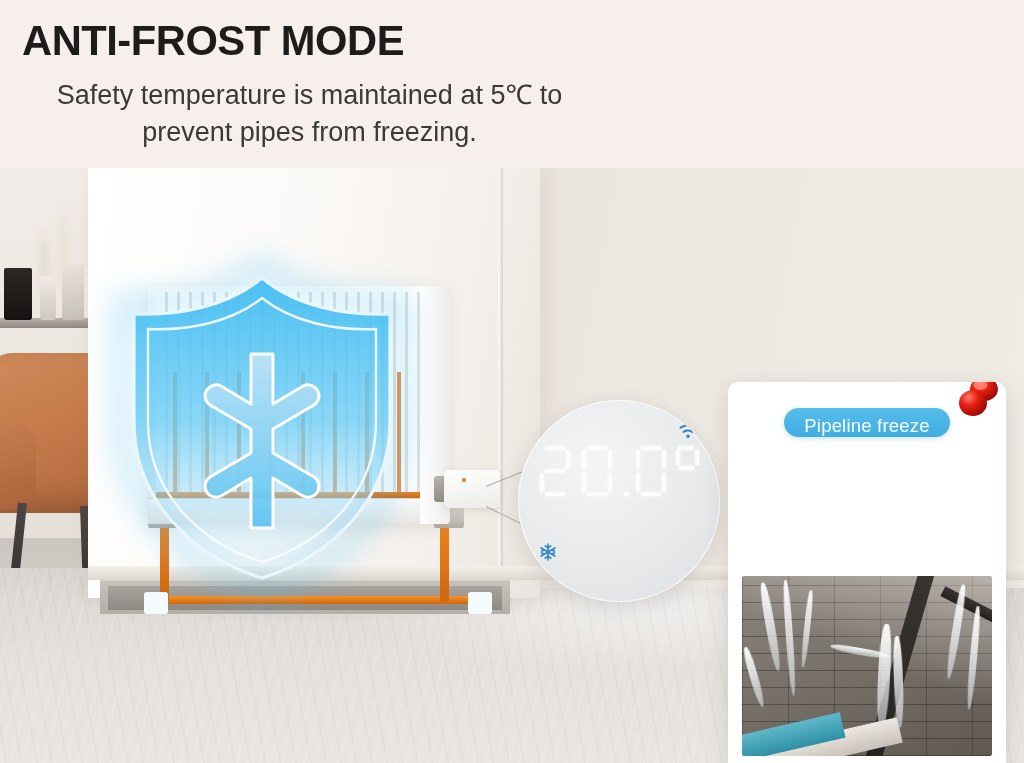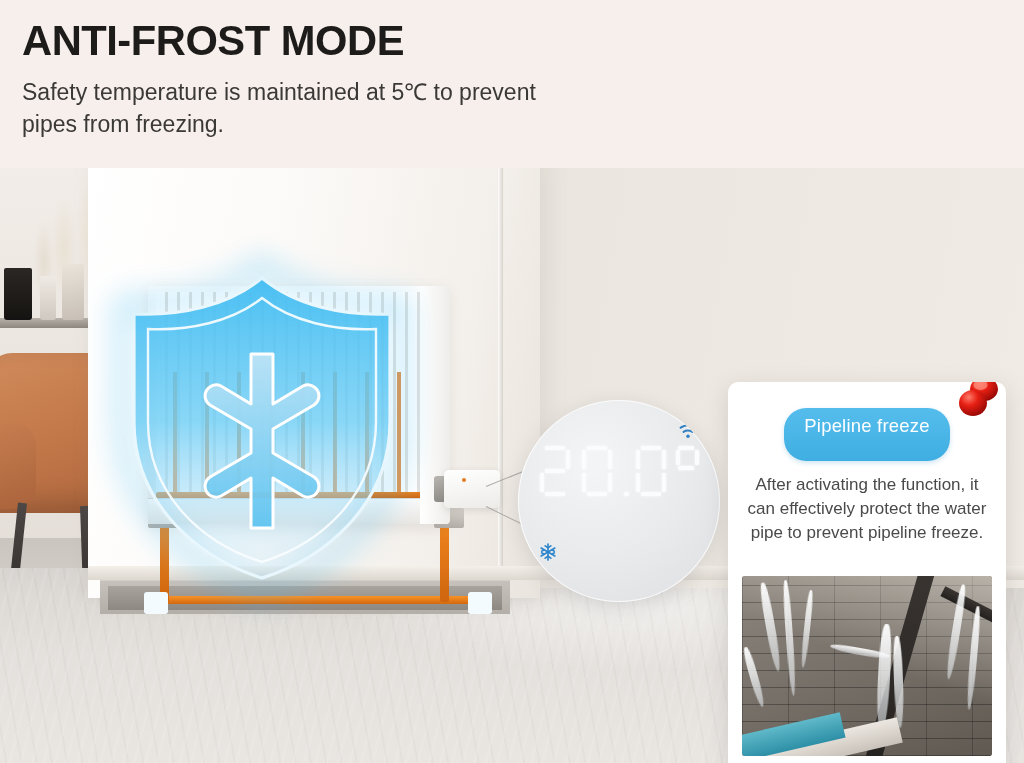--- a/index.html
+++ b/index.html
@@ -13,22 +13,22 @@
   .stage { position:absolute; inset:0; width:1024px; height:763px; overflow:hidden; }
 
   
   .header { position:absolute; left:22px; top:18px; width:620px; z-index:60; }
   .title {
     font-size:43px; font-weight:bold; letter-spacing:-0.5px;
     color:#1e1c1b; line-height:1.05; font-stretch:condensed;
     transform:scaleX(0.97); transform-origin:left center;
   }
   .subtitle {
-    margin-top:14px; font-size:23px; color:#3b3936; line-height:1.38;
-    max-width:575px; font-weight:normal;
+    margin-top:14px; font-size:27px; color:#3b3936; line-height:1.38;
+    max-width:575px; font-weight:normal;text-align:center;
   }
   .eyebrow-row { margin-top:15px; display:flex; align-items:center; gap:5px; }
   .eyebrow-tri {
     width:0; height:0; border-left:7px solid #9b938d;
     border-top:4.5px solid transparent; border-bottom:4.5px solid transparent;
   }
   .eyebrow-text { font-size:12.5px; color:#a59c96; letter-spacing:0.4px; }
 
   
   .scene { position:absolute; left:0; top:168px; width:1024px; height:595px; overflow:hidden; }
@@ -234,21 +234,21 @@
 
   
   .card {
     position:absolute; left:728px; top:214px; width:278px; height:390px;
     background:#ffffff; border-radius:10px;
     box-shadow:0 6px 22px rgba(120,115,110,.22);
     z-index:40; overflow:hidden;
   }
   .card-body { padding:26px 16px 10px 16px; text-align:center; }
   .badge {
-    display:inline-block; padding:7px 20px 24px 20px; border-radius:22px;
+    display:inline-block; padding:7px 20px 0 20px; border-radius:22px;
     background:linear-gradient(180deg,#55bdec,#3faee2);
     color:#ffffff; font-size:18.5px; letter-spacing:.2px;
     box-shadow:0 2px 5px rgba(60,150,200,.25);
   }
   .card-text {
     margin-top:12px; font-size:17px; line-height:1.42; color:#4a4a4a;
   }
   .card-photo {
     position:absolute; left:14px; top:194px; width:250px; height:180px;
     overflow:hidden; border-radius:3px;
@@ -432,21 +432,20 @@
           <div class="seg v" style="left:0px;  top:4px;  height:15px;"></div>
           <div class="seg v" style="left:19px; top:4px;  height:15px;"></div>
           <div class="seg h" style="left:2px;  top:20px; width:16px;"></div>
         </div>
       </div>
     </div>
 
     <div class="card">
       <div class="card-body">
         <div class="badge">Pipeline freeze</div>
-        <div class="card-text">After activating the function, it can effectively protect the water pipe to prevent pipeline freeze.</div>
       </div>
       <div class="card-photo">
         <div class="brick"></div>
         <div class="brick-lit"></div>
         <div class="dark-beam" style="left:148px; top:-18px; width:16px; height:230px; transform:rotate(16deg);"></div>
         <div class="dark-beam" style="left:196px; top:30px; width:90px; height:11px; transform:rotate(27deg);"></div>
         <div class="icicle" style="left:24px;  top:6px;   width:9px;  height:90px; transform:rotate(-10deg);"></div>
         <div class="icicle" style="left:44px;  top:4px;   width:7px;  height:116px; transform:rotate(-4deg);"></div>
         <div class="icicle" style="left:62px;  top:14px;  width:6px;  height:78px; transform:rotate(6deg);"></div>
         <div class="icicle" style="left:8px;   top:70px;  width:8px;  height:62px; transform:rotate(-16deg);"></div>

